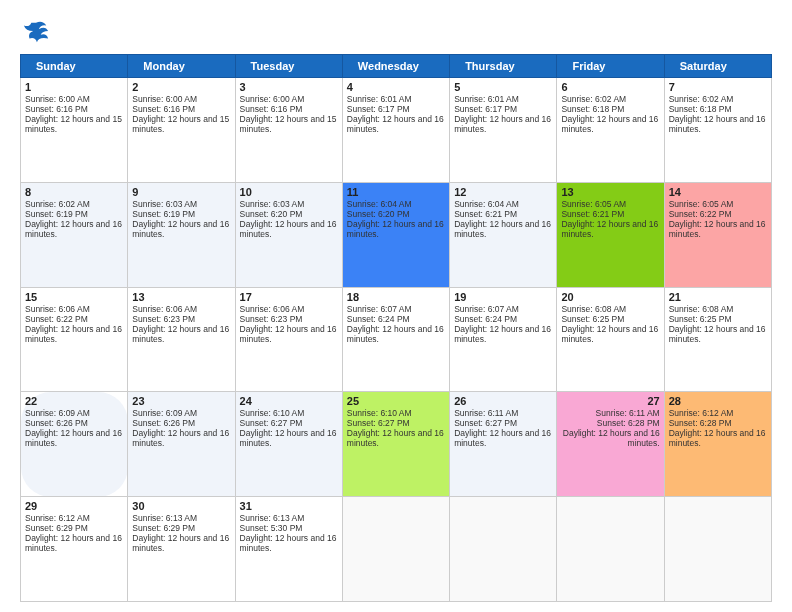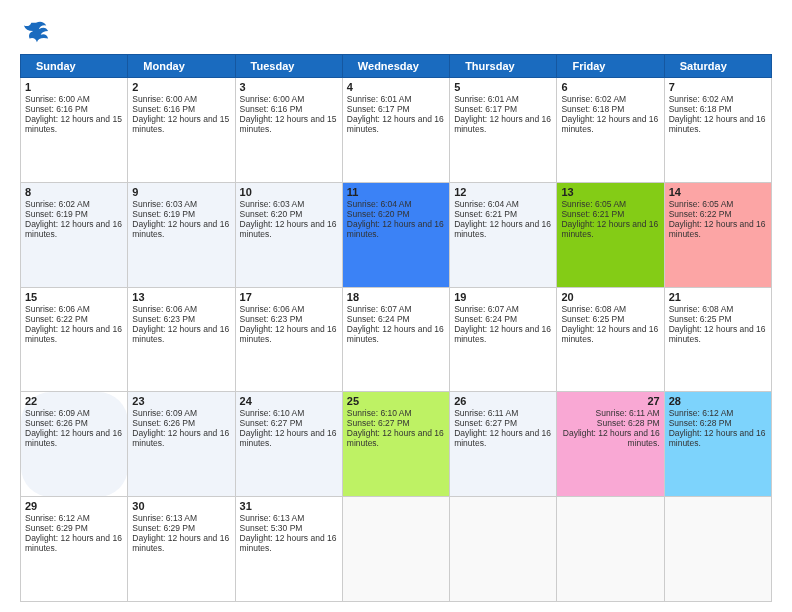--- a/index.html
+++ b/index.html
@@ -154,21 +154,21 @@
           <td><span class="day-num">20</span><span>Sunrise: 6:08 AM</span><br><span>Sunset: 6:25 PM</span><br><span>Daylight: 12 hours and 16 minutes.</span></td>
           <td><span class="day-num">21</span><span>Sunrise: 6:08 AM</span><br><span>Sunset: 6:25 PM</span><br><span>Daylight: 12 hours and 16 minutes.</span></td>
         </tr>
         <tr>
           <td style="background: rgb(240, 244, 250); border-radius: 30px;"><span class="day-num">22</span><span>Sunrise: 6:09 AM</span><br><span>Sunset: 6:26 PM</span><br><span>Daylight: 12 hours and 16 minutes.</span></td>
           <td style="background: rgb(240, 244, 250); margin-left: 12px;"><span class="day-num">23</span><span>Sunrise: 6:09 AM</span><br><span>Sunset: 6:26 PM</span><br><span>Daylight: 12 hours and 16 minutes.</span></td>
           <td style="background: rgb(240, 244, 250);"><span class="day-num">24</span><span>Sunrise: 6:10 AM</span><br><span>Sunset: 6:27 PM</span><br><span>Daylight: 12 hours and 16 minutes.</span></td>
           <td style="background: #bef264; margin-top: 20px;"><span class="day-num">25</span><span>Sunrise: 6:10 AM</span><br><span>Sunset: 6:27 PM</span><br><span>Daylight: 12 hours and 16 minutes.</span></td>
           <td style="background: rgb(240, 244, 250);"><span class="day-num">26</span><span>Sunrise: 6:11 AM</span><br><span>Sunset: 6:27 PM</span><br><span>Daylight: 12 hours and 16 minutes.</span></td>
           <td style="background: #f9a8d4; text-align: right;"><span class="day-num">27</span><span>Sunrise: 6:11 AM</span><br><span>Sunset: 6:28 PM</span><br><span>Daylight: 12 hours and 16 minutes.</span></td>
-          <td style="background: #7dd3fc;"><span class="day-num">28</span><span>Sunrise: 6:12 AM</span><br><span>Sunset: 6:28 PM</span><br><span>Daylight: 12 hours and 16 minutes.</span></td>
+          <td style="background: #fdba74;"><span class="day-num">28</span><span>Sunrise: 6:12 AM</span><br><span>Sunset: 6:28 PM</span><br><span>Daylight: 12 hours and 16 minutes.</span></td>
         </tr>
         <tr>
           <td><span class="day-num">29</span><span>Sunrise: 6:12 AM</span><br><span>Sunset: 6:29 PM</span><br><span>Daylight: 12 hours and 16 minutes.</span></td>
           <td><span class="day-num">30</span><span>Sunrise: 6:13 AM</span><br><span>Sunset: 6:29 PM</span><br><span>Daylight: 12 hours and 16 minutes.</span></td>
           <td><span class="day-num">31</span><span>Sunrise: 6:13 AM</span><br><span>Sunset: 5:30 PM</span><br><span>Daylight: 12 hours and 16 minutes.</span></td>
           <td class="empty-cell"></td>
           <td class="empty-cell"></td>
           <td class="empty-cell"></td>
           <td class="empty-cell"></td>
         </tr>

